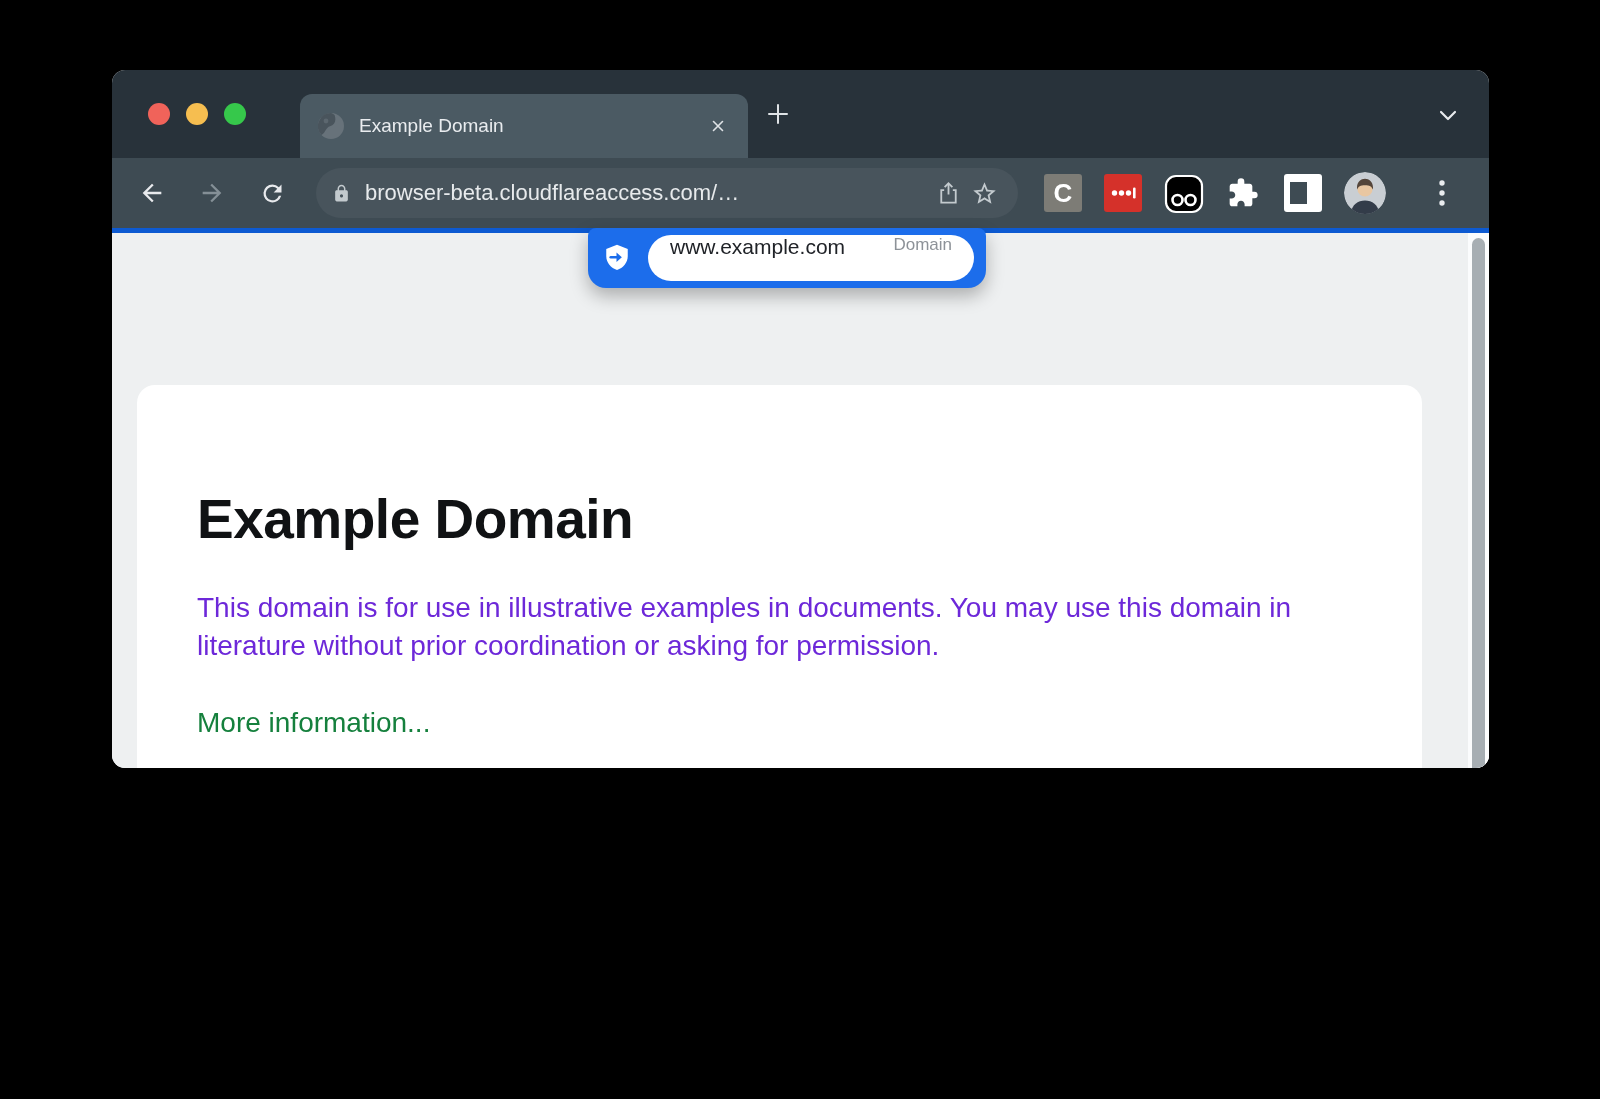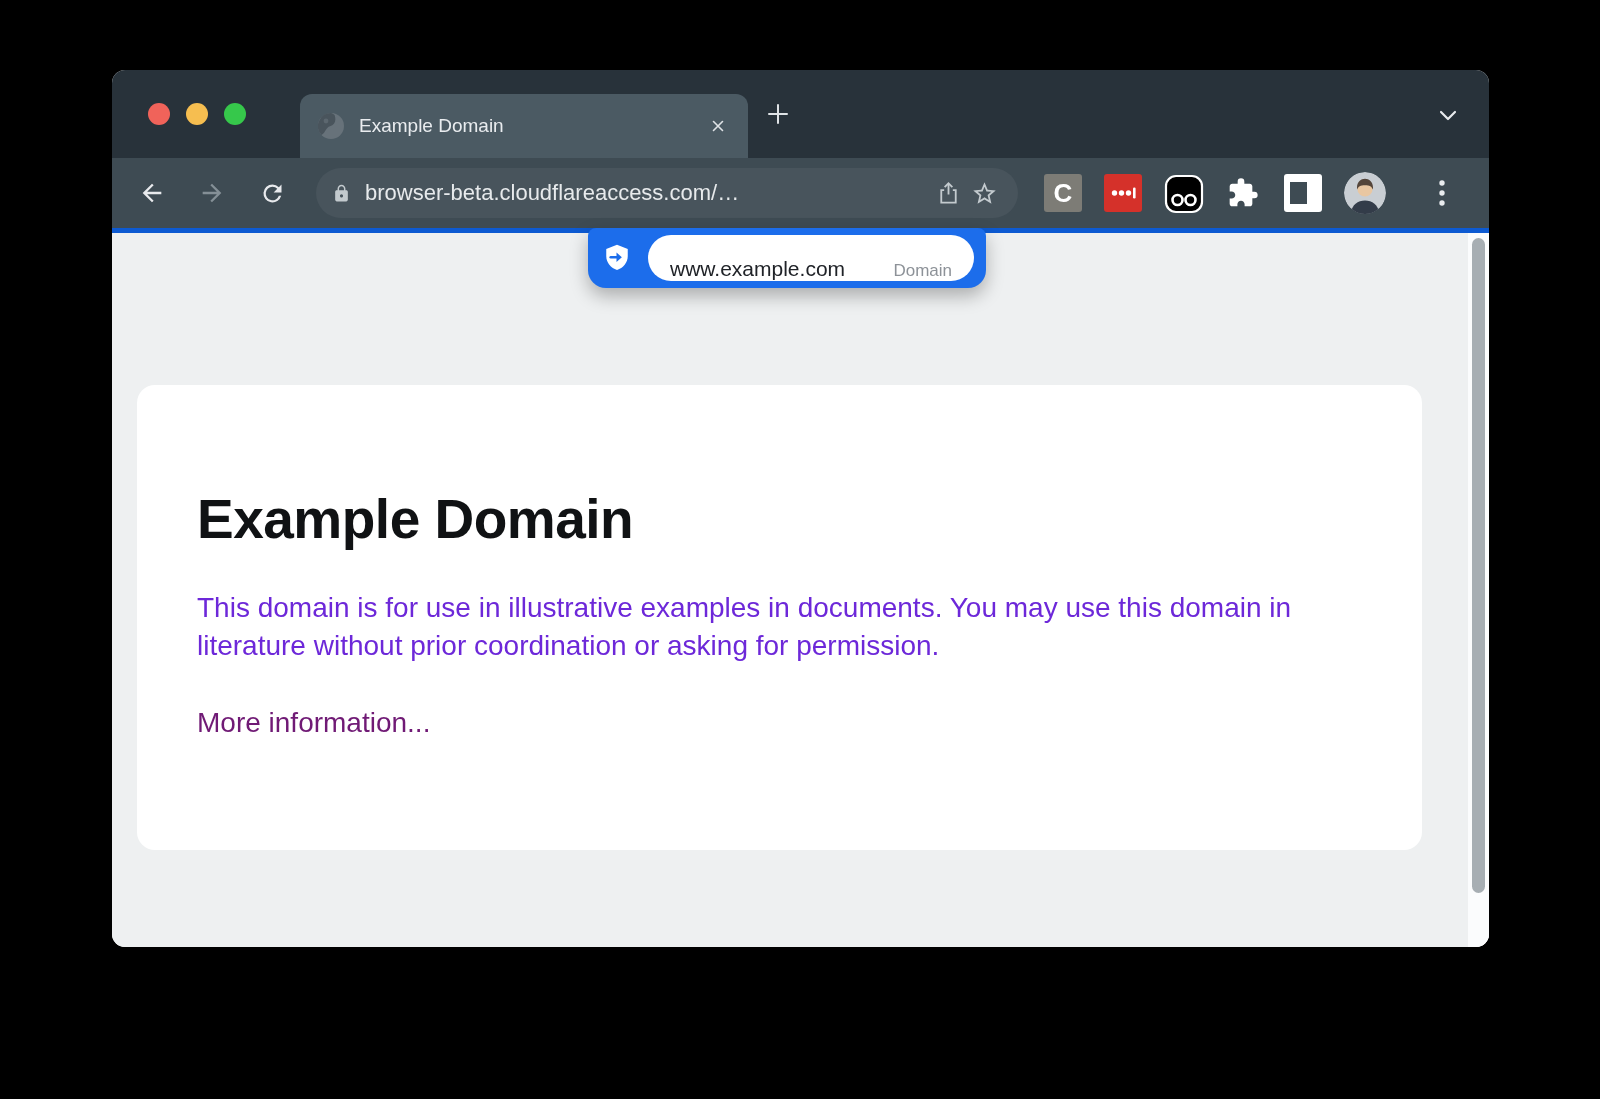--- a/index.html
+++ b/index.html
@@ -1,20 +1,20 @@
 <!DOCTYPE html>
 <html><head>
 <meta charset="utf-8">
 <style>
   * { margin:0; padding:0; box-sizing:border-box; }
   html,body { width:1600px; height:1099px; background:#000; overflow:hidden;
               font-family:"Liberation Sans", sans-serif; }
 
   
-  .window { position:absolute; left:112px; top:70px; width:1377px; height:877px;
+  .window { position:absolute; left:112px; top:70px; width:1377px; height:698px;
             border-radius:13px; overflow:hidden; background:#eef0f1;
             display:flex; flex-direction:column; }
 
   
   .tabstrip { height:88px; background:#28323a; position:relative; flex:none; }
   .traffic { position:absolute; top:33px; left:36px; display:flex; gap:16px; }
   .traffic span { width:22px; height:22px; border-radius:50%; display:block; }
   .tl-close { background:#f0635a; }
   .tl-min   { background:#f6be50; }
   .tl-zoom  { background:#36c84b; }
@@ -61,32 +61,32 @@
   .scroll-track { position:absolute; right:0; top:0; bottom:0; width:21px;
                   background:#fbfcfd; }
   .scroll-thumb { position:absolute; right:4px; top:5px; width:13px; height:655px;
                   background:#a7aeb3; border-radius:7px; }
 
   .pill { position:absolute; left:476px; top:-5px; width:398px; height:60px;
           background:#1c6deb; border-radius:8px 8px 18px 18px;
           display:flex; align-items:center; padding:0 12px 0 14px;
           box-shadow:0 8px 18px rgba(0,0,0,.28); }
   .pill-inner { margin-left:16px; flex:1; height:46px; background:#fff;
-                border-radius:23px; display:flex; align-items:flex-end;
+                border-radius:23px; display:flex; align-items:flex-start;
                 justify-content:space-between; padding:0 22px; }
   .pill-host { color:#202328; font-size:21px; }
   .pill-expand { color:#8d9298; font-size:17px; background:none; border:none; cursor:pointer; }
 
   .card { position:absolute; left:25px; top:152px; width:1285px; height:465px;
           background:#ffffff; border-radius:18px; padding:102px 60px 0; }
   .card h1 { font-size:55px; font-weight:bold; color:#101214; letter-spacing:-.5px;
              margin-bottom:38px; }
   .card p  { font-size:28px; line-height:38px; color:#6d28d9; max-width:1140px;
              margin-bottom:42px; }
-  .card a  { font-size:28px; color:#701a75; text-decoration:none; cursor:pointer; }
+  .card a  { font-size:28px; color:#15803d; text-decoration:none; cursor:pointer; }
 
   svg { display:block; }
 </style>
 </head>
 <body>
 
 <div class="window">
 
   <div class="tabstrip">
     <div class="traffic">

